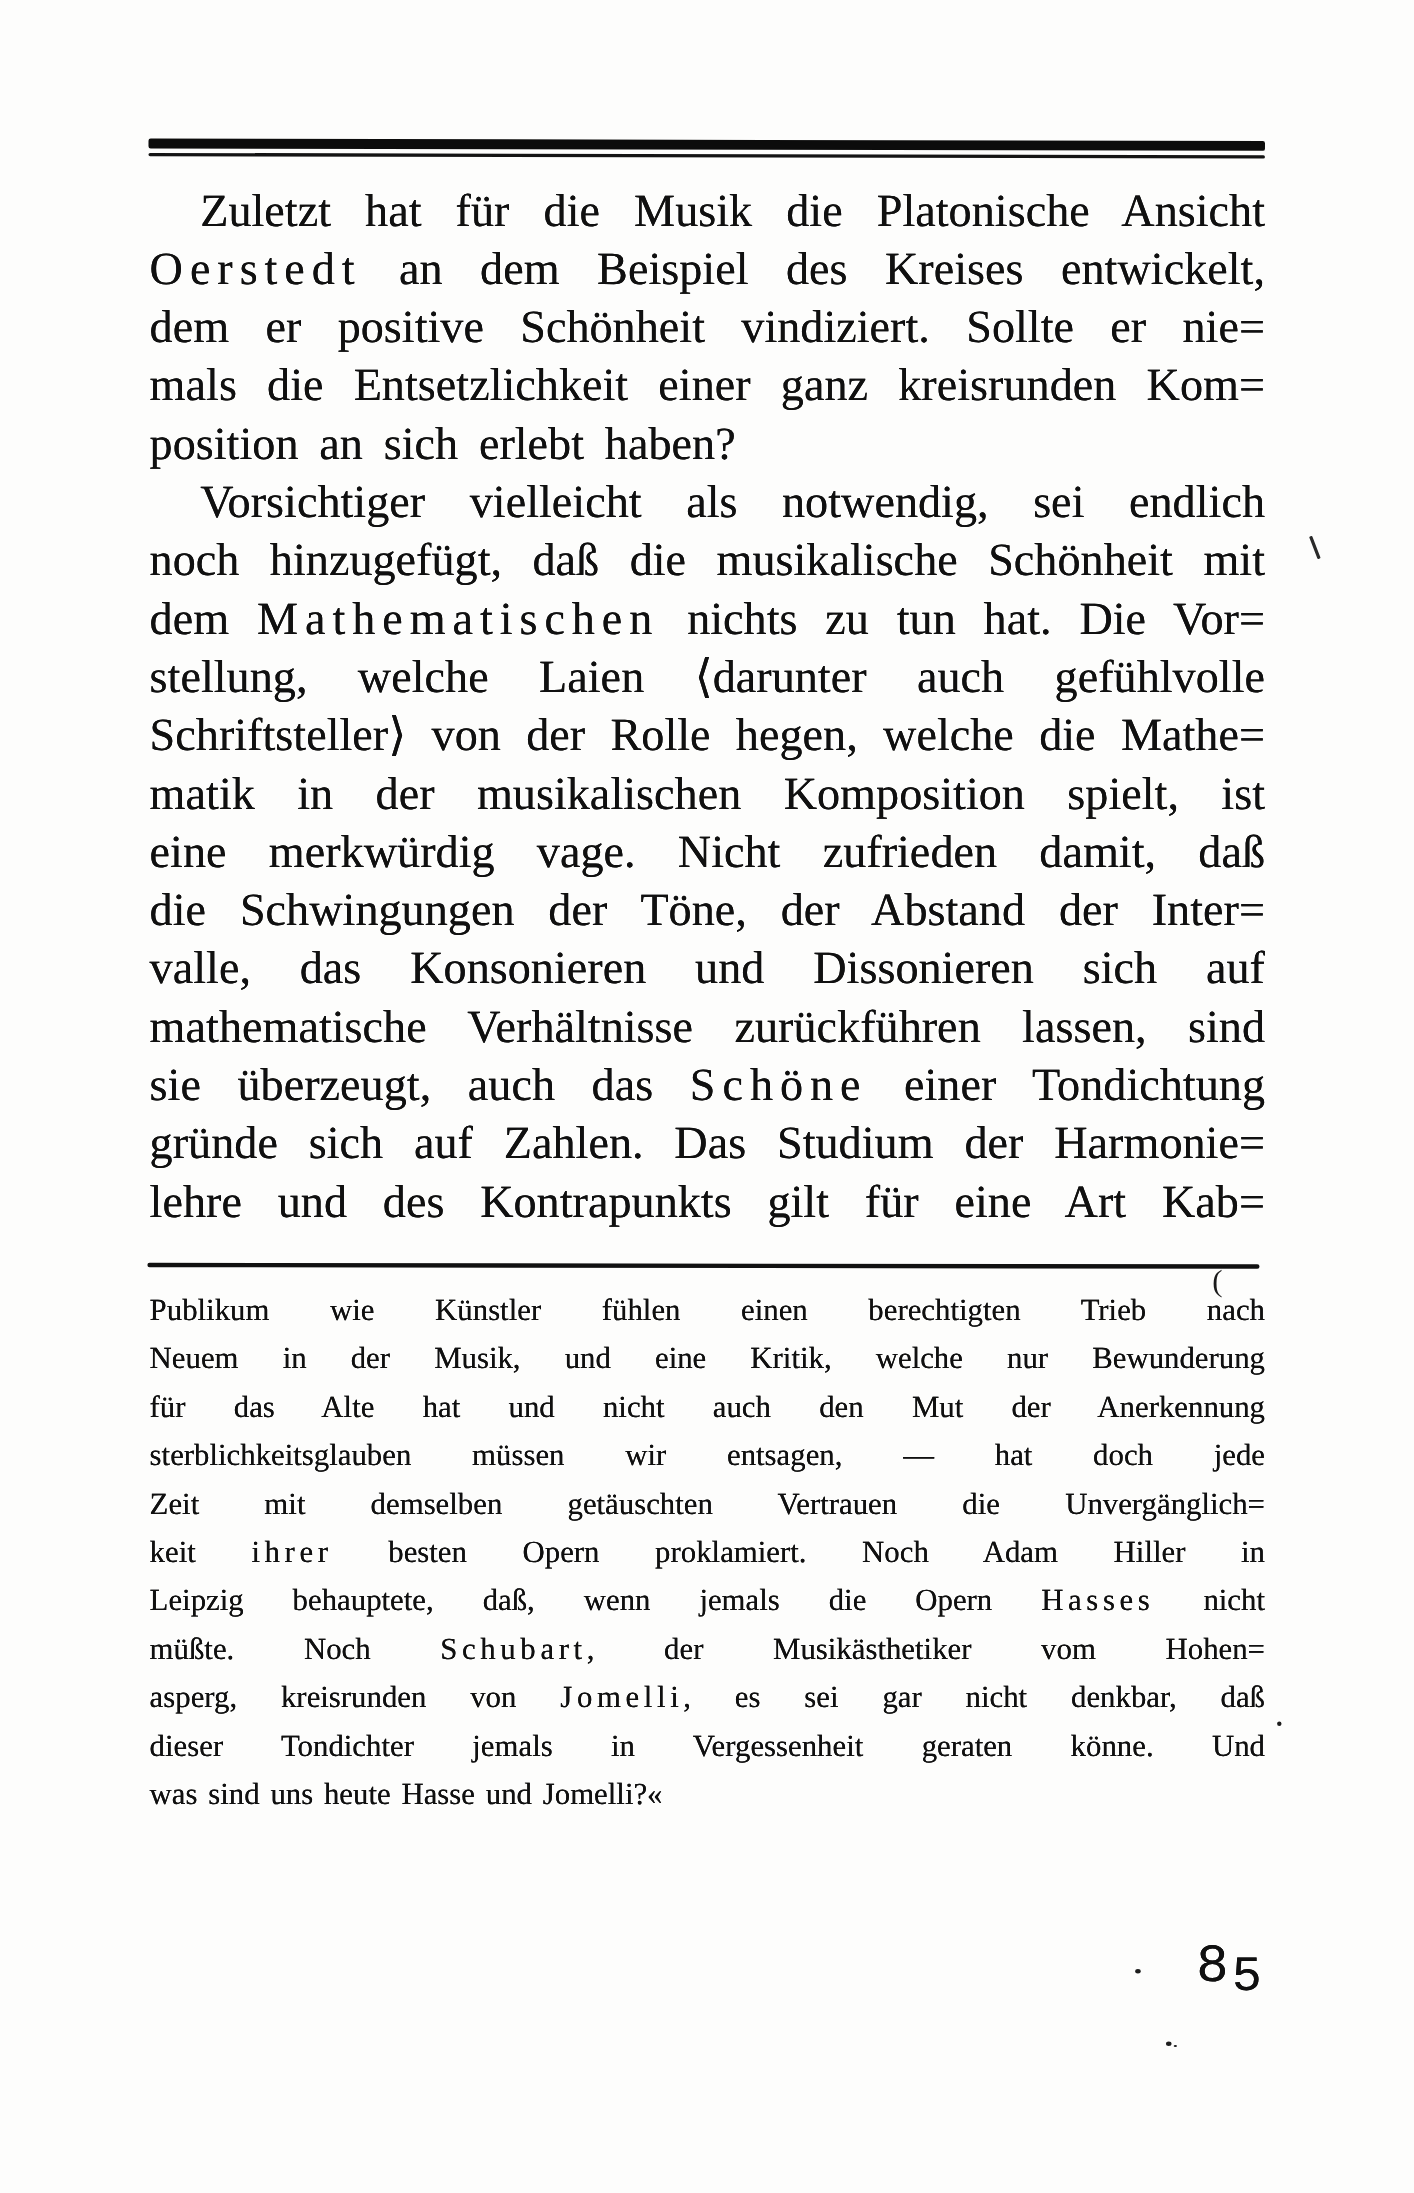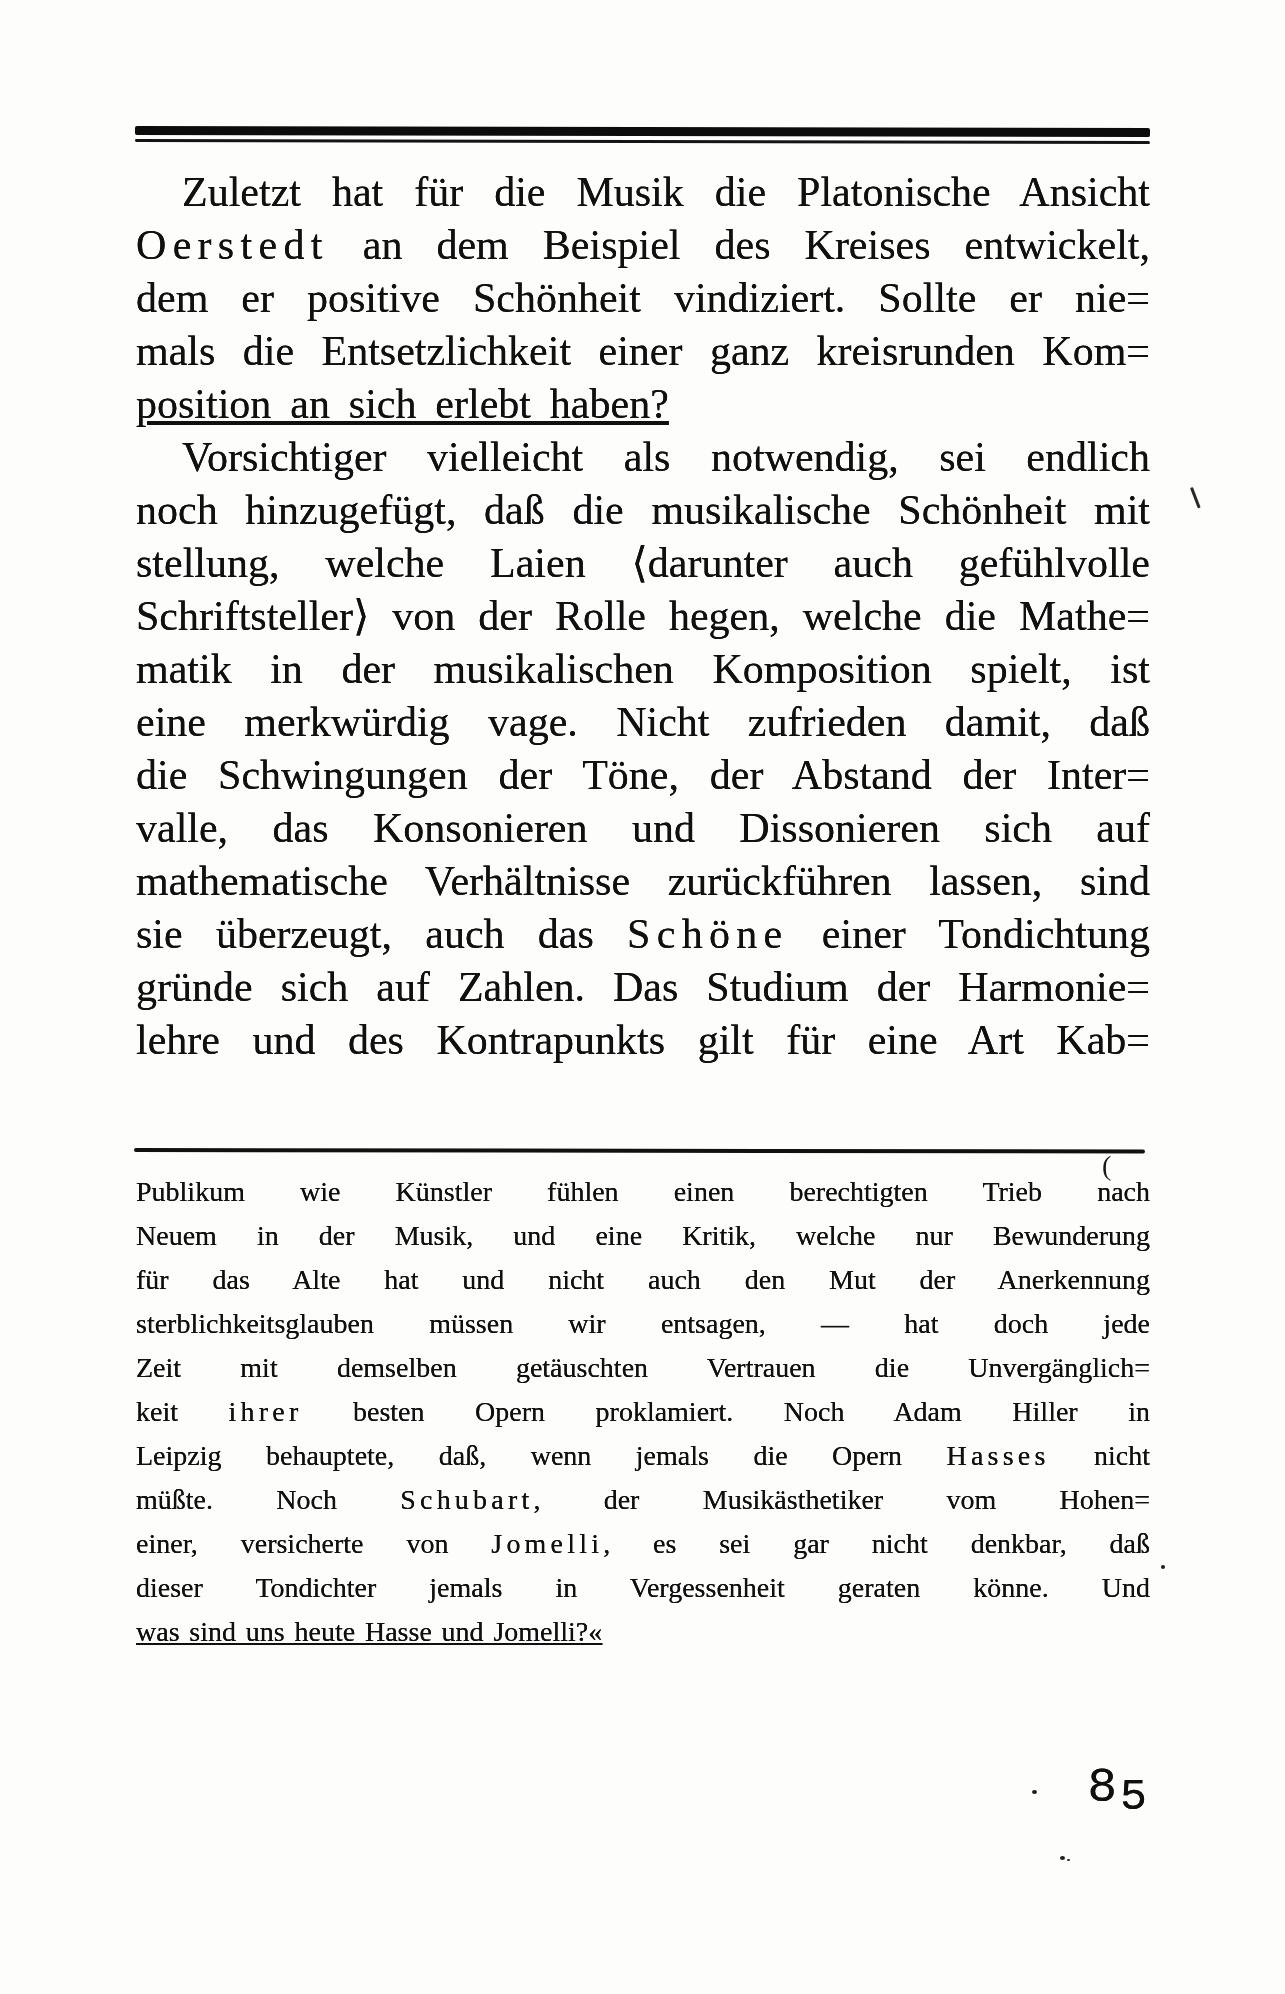--- a/index.html
+++ b/index.html
@@ -16,21 +16,21 @@
   .header-rule .gap{height:4px;}
   .header-rule .thin{height:3px;background:#141414;border-radius:2px;}
 
   
   .main-text{
     position:absolute;left:136px;top:166px;width:1014px;
     font-size:42px;line-height:53px;
     text-shadow:0 0 0.5px currentColor;
   }
   .line{height:53px;text-align:justify;text-align-last:justify;white-space:normal;}
-  .line.no-just{text-align-last:left;word-spacing:0.20em;text-decoration:underline;}
+  .line.no-just{text-align-last:left;word-spacing:0.20em;}
   .line.indent{padding-left:46px;box-sizing:border-box;}
   .gesperrt{letter-spacing:0.15em;}
 
   
   .footnote-rule{position:absolute;left:134px;top:1148px;width:1011px;height:4px;background:#111;border-radius:2px;transform:rotate(0.08deg);transform-origin:left top;}
   .rule-tick{position:absolute;left:1102px;top:1150px;font-size:28px;color:#1a1a1a;font-family:"Liberation Serif","DejaVu Serif",serif;}
   .footnote{
     position:absolute;left:136px;top:1170px;width:1014px;
     font-size:28px;line-height:44px;
     text-shadow:0 0 0.4px currentColor;
@@ -66,20 +66,21 @@
   </div>
 
   <div class="main-text" id="main-text">
       <div class="line indent"><span>Zuletzt hat für die Musik die Platonische Ansicht</span></div>
       <div class="line"><span class="gesperrt">Oerstedt</span><span> an dem Beispiel des Kreises entwickelt,</span></div>
       <div class="line"><span>dem er positive Schönheit vindiziert. Sollte er nie=</span></div>
       <div class="line"><span>mals die Entsetzlichkeit einer ganz kreisrunden Kom=</span></div>
       <div class="line no-just"><span>position an sich erlebt haben?</span></div>
       <div class="line indent"><span>Vorsichtiger vielleicht als notwendig, sei endlich</span></div>
       <div class="line"><span>noch hinzugefügt, daß die musikalische Schönheit mit</span></div>
+      <div class="line"><span>dem </span><span class="gesperrt">Mathematischen</span><span> nichts zu tun hat. Die Vor=</span></div>
       <div class="line"><span>stellung, welche Laien ⟨darunter auch gefühlvolle</span></div>
       <div class="line"><span>Schriftsteller⟩ von der Rolle hegen, welche die Mathe=</span></div>
       <div class="line"><span>matik in der musikalischen Komposition spielt, ist</span></div>
       <div class="line"><span>eine merkwürdig vage. Nicht zufrieden damit, daß</span></div>
       <div class="line"><span>die Schwingungen der Töne, der Abstand der Inter=</span></div>
       <div class="line"><span>valle, das Konsonieren und Dissonieren sich auf</span></div>
       <div class="line"><span>mathematische Verhältnisse zurückführen lassen, sind</span></div>
       <div class="line"><span>sie überzeugt, auch das </span><span class="gesperrt">Schöne</span><span> einer Tondichtung</span></div>
       <div class="line"><span>gründe sich auf Zahlen. Das Studium der Harmonie=</span></div>
       <div class="line"><span>lehre und des Kontrapunkts gilt für eine Art Kab=</span></div>
@@ -90,21 +91,21 @@
 
   <div class="footnote" id="footnote-text">
       <div class="line"><span>Publikum wie Künstler fühlen einen berechtigten Trieb nach</span></div>
       <div class="line"><span>Neuem in der Musik, und eine Kritik, welche nur Bewunderung</span></div>
       <div class="line"><span>für das Alte hat und nicht auch den Mut der Anerkennung</span></div>
       <div class="line"><span>sterblichkeitsglauben müssen wir entsagen, — hat doch jede</span></div>
       <div class="line"><span>Zeit mit demselben getäuschten Vertrauen die Unvergänglich=</span></div>
       <div class="line"><span>keit </span><span class="gesperrt">ihrer</span><span> besten Opern proklamiert. Noch Adam Hiller in</span></div>
       <div class="line"><span>Leipzig behauptete, daß, wenn jemals die Opern </span><span class="gesperrt">Hasses</span><span> nicht</span></div>
       <div class="line"><span>müßte. Noch </span><span class="gesperrt">Schubart</span><span>, der Musikästhetiker vom Hohen=</span></div>
-      <div class="line"><span>einer, versicherte von </span><span class="gesperrt">Jomelli</span><span>, es sei gar nicht denkbar, daß</span></div>
+      <div class="line"><span>asperg, kreisrunden von </span><span class="gesperrt">Jomelli</span><span>, es sei gar nicht denkbar, daß</span></div>
       <div class="line"><span>dieser Tondichter jemals in Vergessenheit geraten könne. Und</span></div>
       <div class="line no-just"><span>was sind uns heute Hasse und Jomelli?«</span></div>
     </div>
 
   <div class="page-number" id="page-number"><span>8</span><span class="desc">5</span></div>
 
   <div class="pen-stroke"></div>
   <div class="speck speck-a"></div>
   <div class="speck speck-b"></div>
   <div class="speck speck-c"></div>

